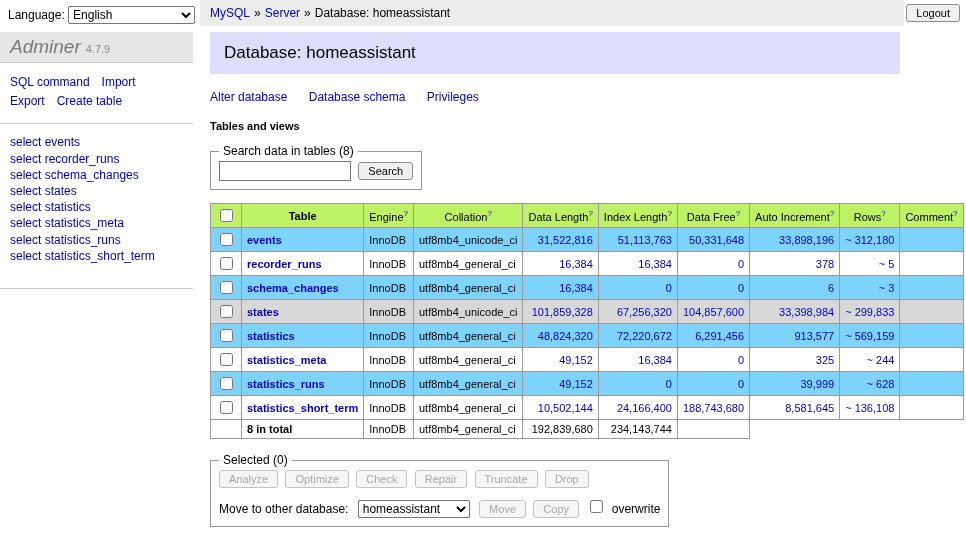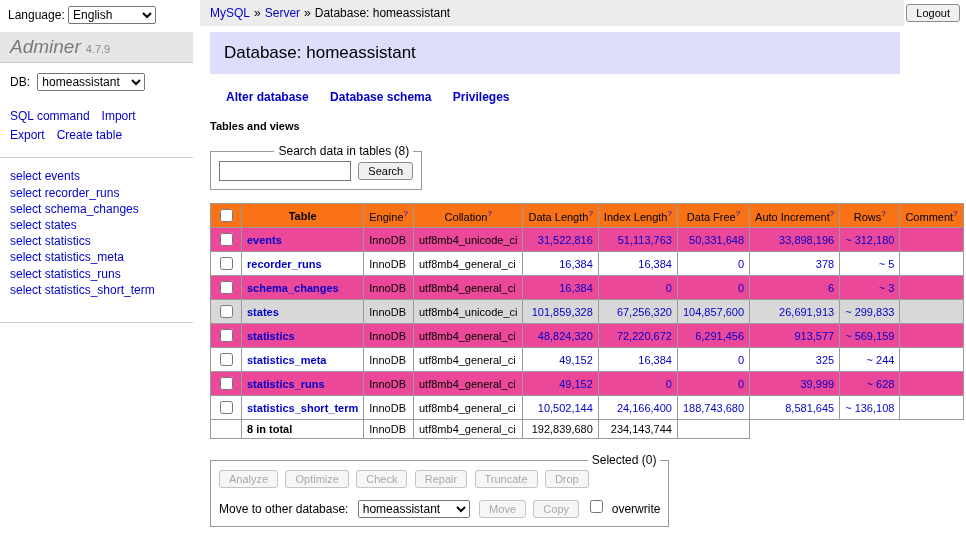--- a/index.html
+++ b/index.html
@@ -6,21 +6,21 @@
   html, body { margin: 0; padding: 0; }
   body {
     width: 966px; height: 543px; overflow: hidden; position: relative;
     background: #fff; color: #000;
     font-family: "Liberation Sans", sans-serif; font-size: 12px;
   }
   a { color: #0000cc; text-decoration: none; cursor: pointer; }
 
   
   #lang { position: absolute; top: 6px; left: 8px; }
-  #lang select { width: 88px; font-size: 12px; font-family: inherit; }
+  #lang select { width: 127px; font-size: 12px; font-family: inherit; }
   #breadcrumb {
     position: absolute; left: 200px; top: 0; width: 704px; height: 26px;
     background: #ececec; padding: 6px 10px; white-space: nowrap;
   }
   #breadcrumb .sep { color: #000; margin: 0 4px; }
   #logout-wrap { position: absolute; top: 4px; right: 6px; }
 
   button {
     font-family: inherit; font-size: 11px; padding: 2px 9px;
     background: #f0f0f0; border: 1px solid #8c8c8c; border-radius: 3px; color: #000;
@@ -41,42 +41,42 @@
   .side-links a { margin-right: 12px; }
   .tables-list { padding: 10px 10px 24px; border-bottom: 1px solid #ccc; }
   .tables-list a { display: block; line-height: 1.35; }
 
   
   #main { position: absolute; left: 210px; top: 32px; width: 700px; }
   #main h2 {
     margin: 0; width: 690px; background: #ddddfc;
     padding: 11px 14px; font-size: 17px; font-weight: normal;
   }
-  .links-row { margin: 16px 16px 0; font-weight: bold; }
+  .links-row { margin: 16px 0 0; }
   .links-row a { margin-right: 18px; }
   h3 { font-size: 11px; margin: 16px 0 8px; font-weight: bold; }
 
   fieldset { border: 1px solid #999; margin: 4px 0 0; padding: 3px 8px 8px; display: inline-block; }
-  legend { padding: 0 4px; font-size: 12px; text-align: right; }
+  legend { padding: 0 4px; font-size: 12px; }
   #search-fieldset input[type=text] {
     width: 132px; height: 20px; border: 1px solid #767676; padding: 1px 3px;
     font-family: inherit; font-size: 12px; vertical-align: middle;
   }
   #search-fieldset button { margin-left: 4px; vertical-align: middle; }
 
   table.data { border-collapse: collapse; margin-top: 13px; font-size: 11px; }
   table.data th, table.data td {
     border: 1px solid #9a9a9a; padding: 2px 5px; height: 19px; white-space: nowrap;
   }
-  table.data thead th { background: #f97316; font-weight: normal; text-align: center; }
+  table.data thead th { background: #bef264; font-weight: normal; text-align: center; }
   table.data thead th.bold { font-weight: bold; }
   sup.help { color: #0000cc; font-size: 8px; cursor: pointer; }
   td.num { text-align: right; color: #0000cc; }
   td.numb { text-align: right; color: #000; }
-  tr.odd { background: #ec4899; }
+  tr.odd { background: #7dd3fc; }
   tr.hl { background: #d8d8d8; }
   .check { text-align: center; padding: 1px 3px; width: 22px; }
   a.tbl { font-weight: bold; }
   th.total-label { text-align: left; font-weight: bold; background: #fff; }
 
   #selected-fieldset { margin-top: 14px; }
   #selected-fieldset .btn-row button { margin-right: 4px; }
   #selected-fieldset .move-row { margin-top: 9px; }
   #selected-fieldset .move-row select { width: 112px; font-family: inherit; font-size: 12px; margin: 0 6px; }
   #selected-fieldset .move-row button { margin-right: 4px; }
@@ -96,26 +96,20 @@
   <a href="#">MySQL</a><span class="sep">»</span><a href="#">Server</a><span class="sep">»</span><span>Database: homeassistant</span>
 </div>
 
 <div id="logout-wrap">
   <button type="button">Logout</button>
 </div>
 
 <div id="sidebar">
   <h1><span>Adminer</span><span class="ver">4.7.9</span></h1>
 
-  <div class="db-row">
-    <span>DB:</span>
-    <select>
-      <option>homeassistant</option>
-    </select>
-  </div>
 
   <div class="side-links">
     <a href="#">SQL command</a><a href="#">Import</a><br>
     <a href="#">Export</a><a href="#">Create table</a>
   </div>
 
   <div class="tables-list">
     <a href="#">select events</a>
     <a href="#">select recorder_runs</a>
     <a href="#">select schema_changes</a>
@@ -213,21 +207,21 @@
           <td></td>
         </tr>
         <tr class="hl">
           <td class="check"><input type="checkbox" style=""></td>
           <td><a href="#" class="tbl">states</a></td>
           <td>InnoDB</td>
           <td>utf8mb4_unicode_ci</td>
           <td class="num">101,859,328</td>
           <td class="num">67,256,320</td>
           <td class="num">104,857,600</td>
-          <td class="num">26,691,913</td>
+          <td class="num">33,398,984</td>
           <td class="num">~ 299,833</td>
           <td></td>
         </tr>
         <tr class="odd">
           <td class="check"><input type="checkbox" style=""></td>
           <td><a href="#" class="tbl">statistics</a></td>
           <td>InnoDB</td>
           <td>utf8mb4_general_ci</td>
           <td class="num">48,824,320</td>
           <td class="num">72,220,672</td>

